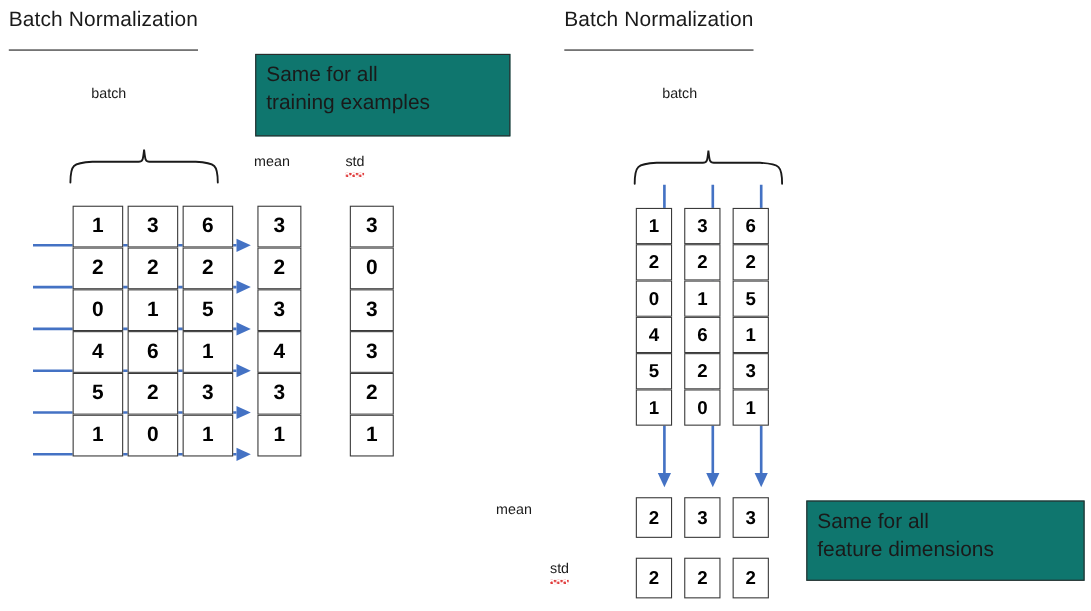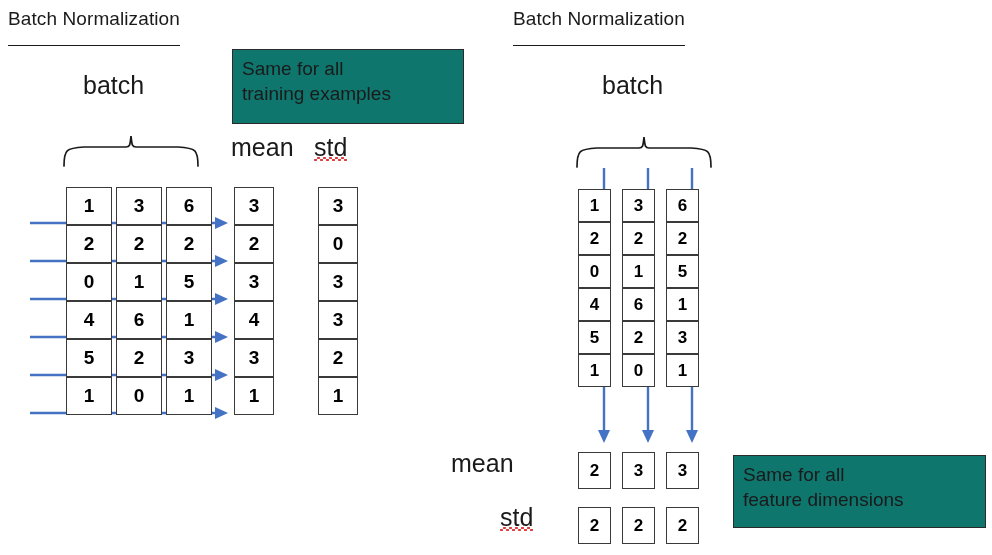--- a/index.html
+++ b/index.html
@@ -24,21 +24,21 @@
     color: #1a1a1a;
     letter-spacing: 0.1px;
     white-space: nowrap;
     border-bottom: 1.6px solid #1a1a1a;
     padding-bottom: 15px;
     line-height: 22px;
   }
 
   
   .plain-label {
-    font-size: 25px;
+    font-size: 13px;
     color: #1a1a1a;
     white-space: nowrap;
     line-height: 22px;
   }
   
   .squiggle {
     position: relative;
     display: inline-block;
   }
   .squiggle::after {

